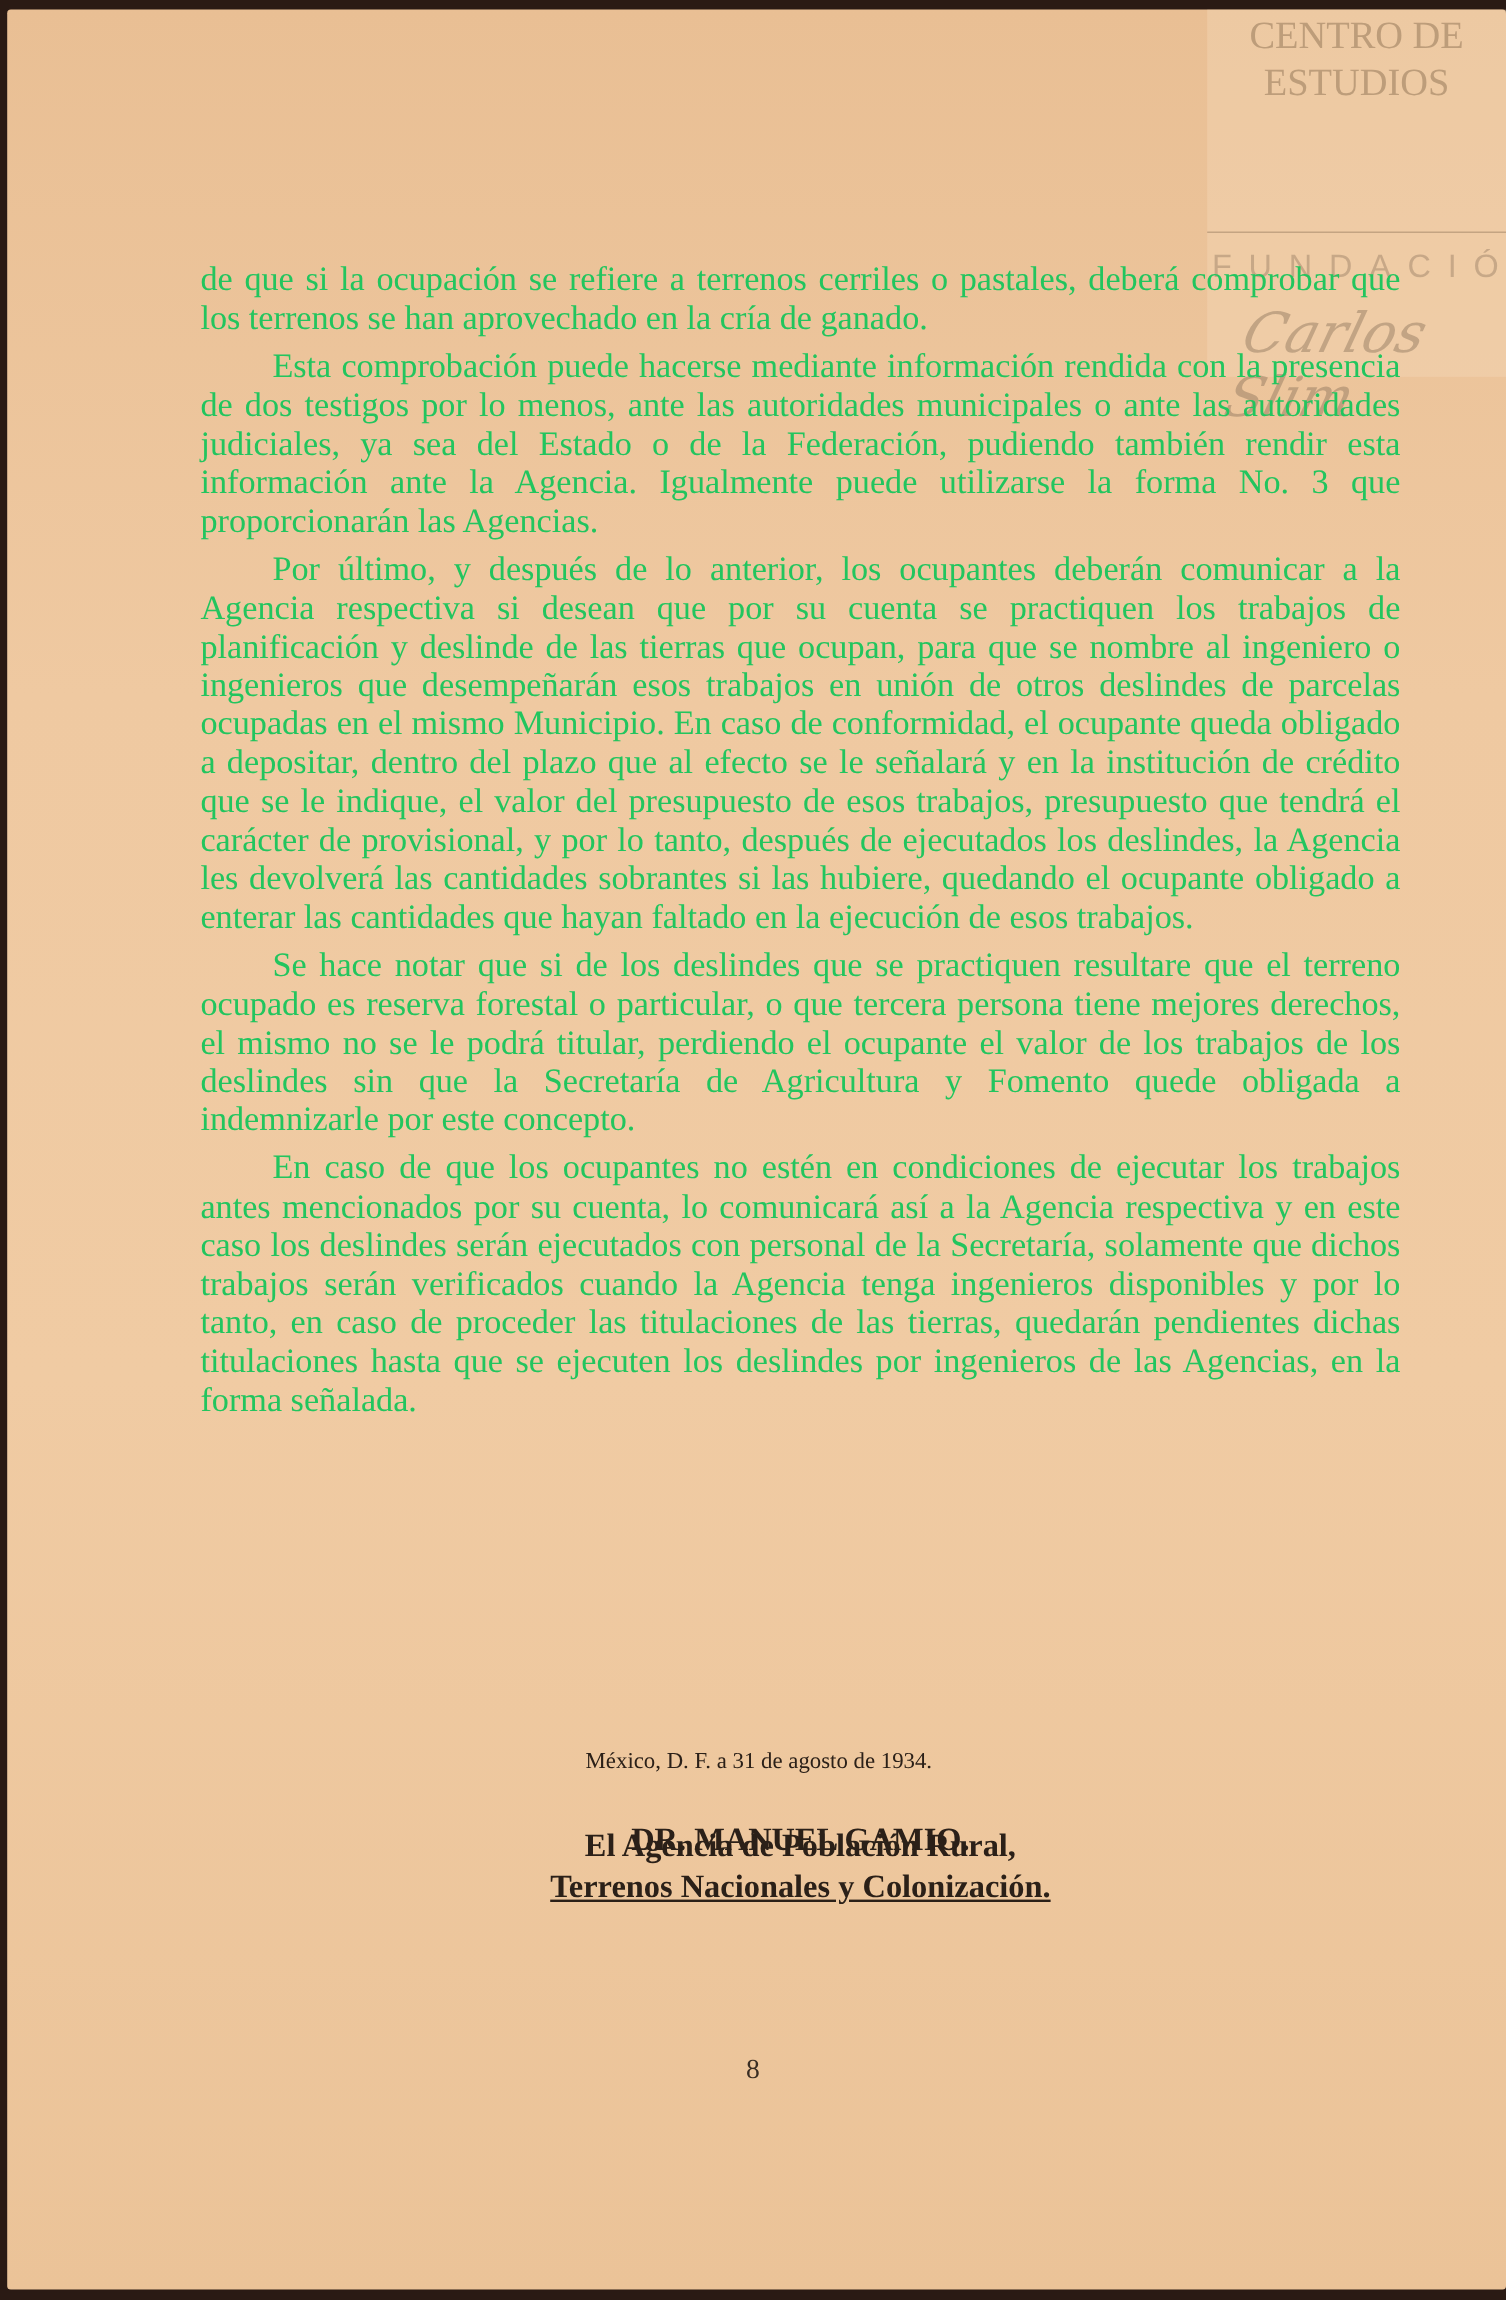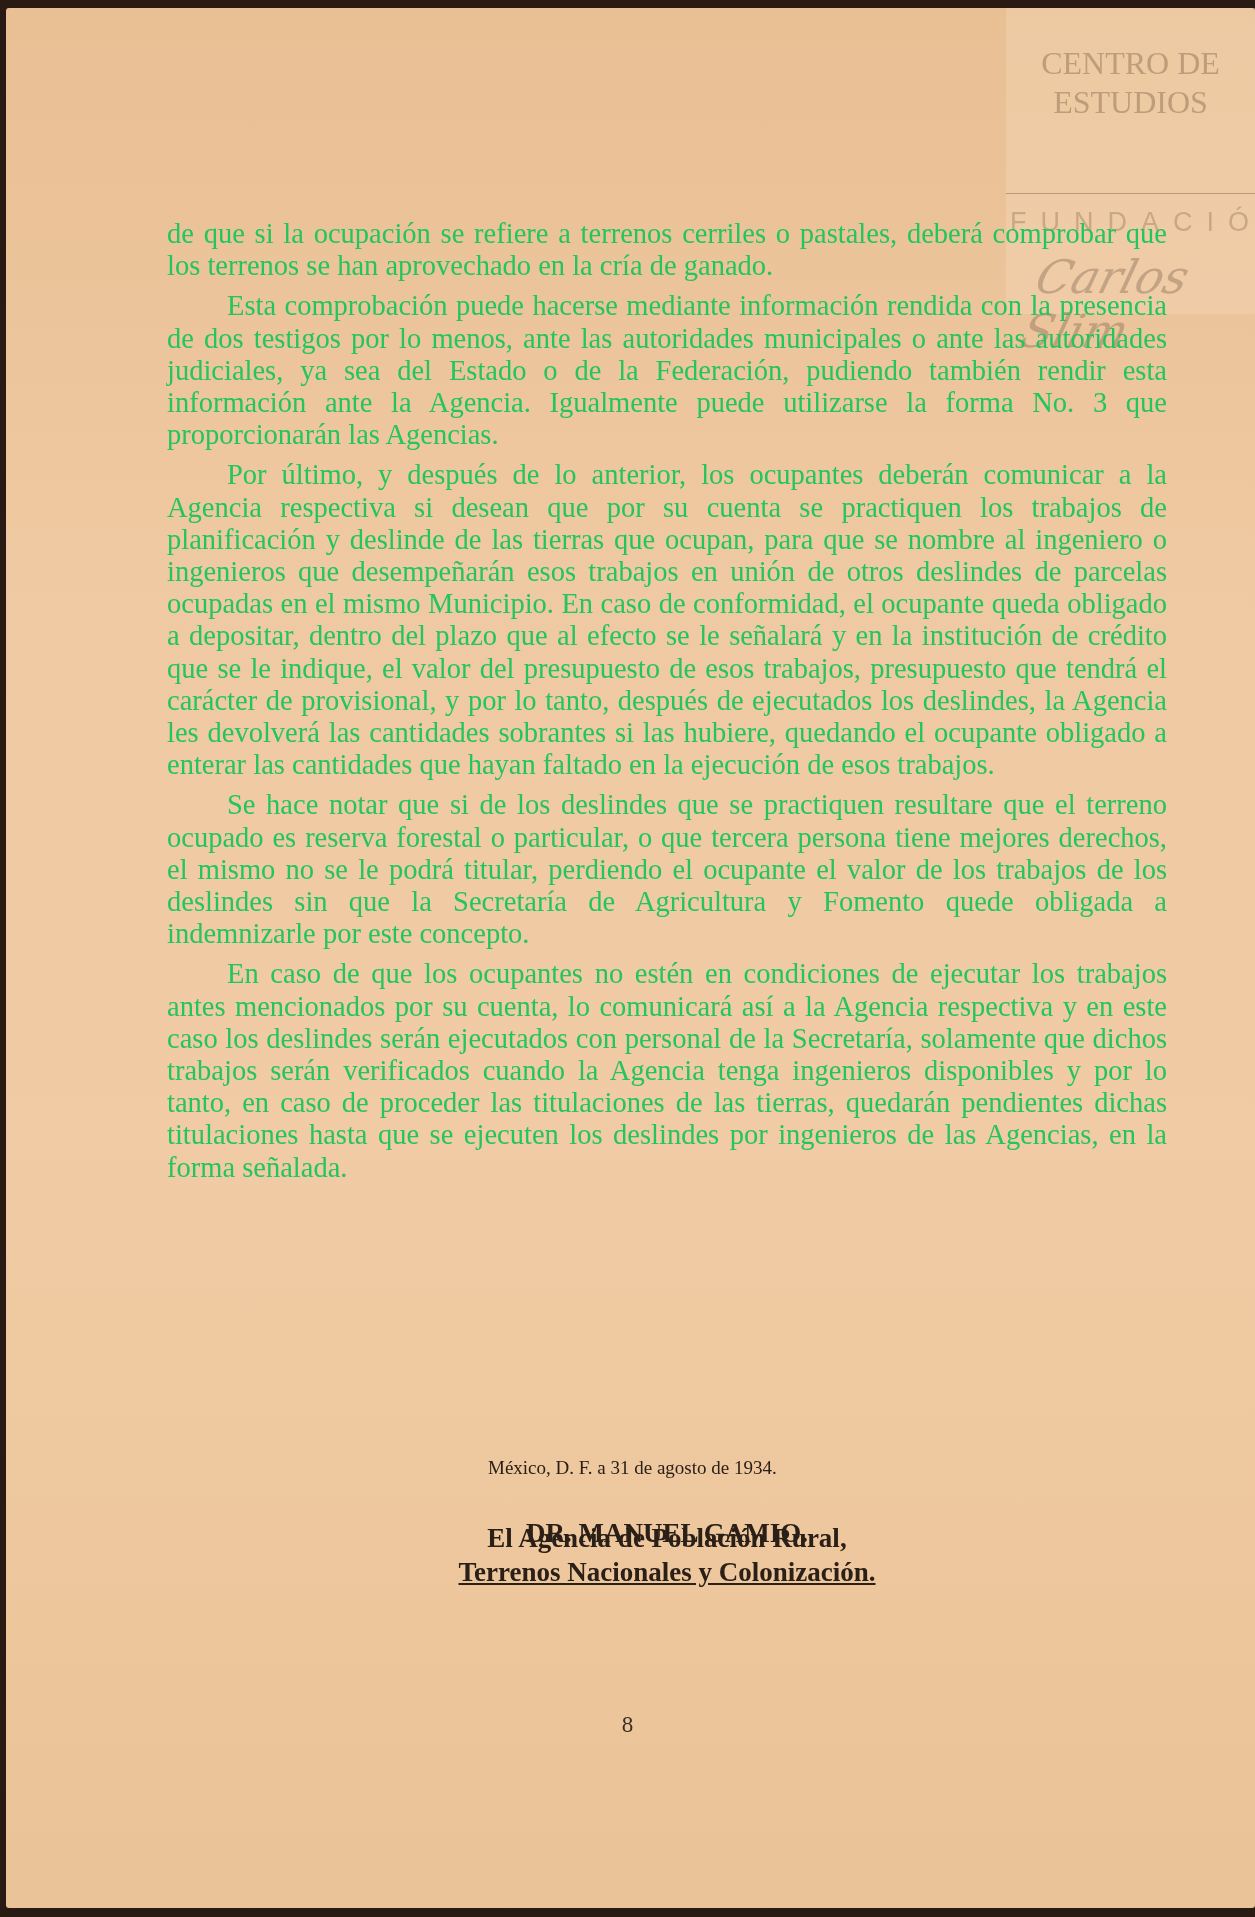--- a/index.html
+++ b/index.html
@@ -16,21 +16,20 @@
   }
   .watermark {
     position: absolute; left: 1006px; top: 8px; width: 249px; height: 306px;
     background: rgba(245, 220, 190, 0.35);
   }
   .wm-text {
     position: absolute; left: 1006px; top: 10px; width: 249px;
     text-align: center; color: rgba(150,120,90,0.55);
     font-family: "Liberation Serif", serif; font-size: 32px; line-height: 39px;
     letter-spacing: 0px;
-    margin-top: 34px;
   }
   .wm-rule {
     position: absolute; left: 1006px; top: 193px; width: 249px; height: 1px;
     background: rgba(120,95,70,0.45);
   }
   .wm-fund {
     position: absolute; left: 1010px; top: 207px; width: 245px;
     color: rgba(150,125,100,0.45);
     font-family: "Liberation Sans", sans-serif; font-size: 27px; letter-spacing: 14px;
     text-align: right;

